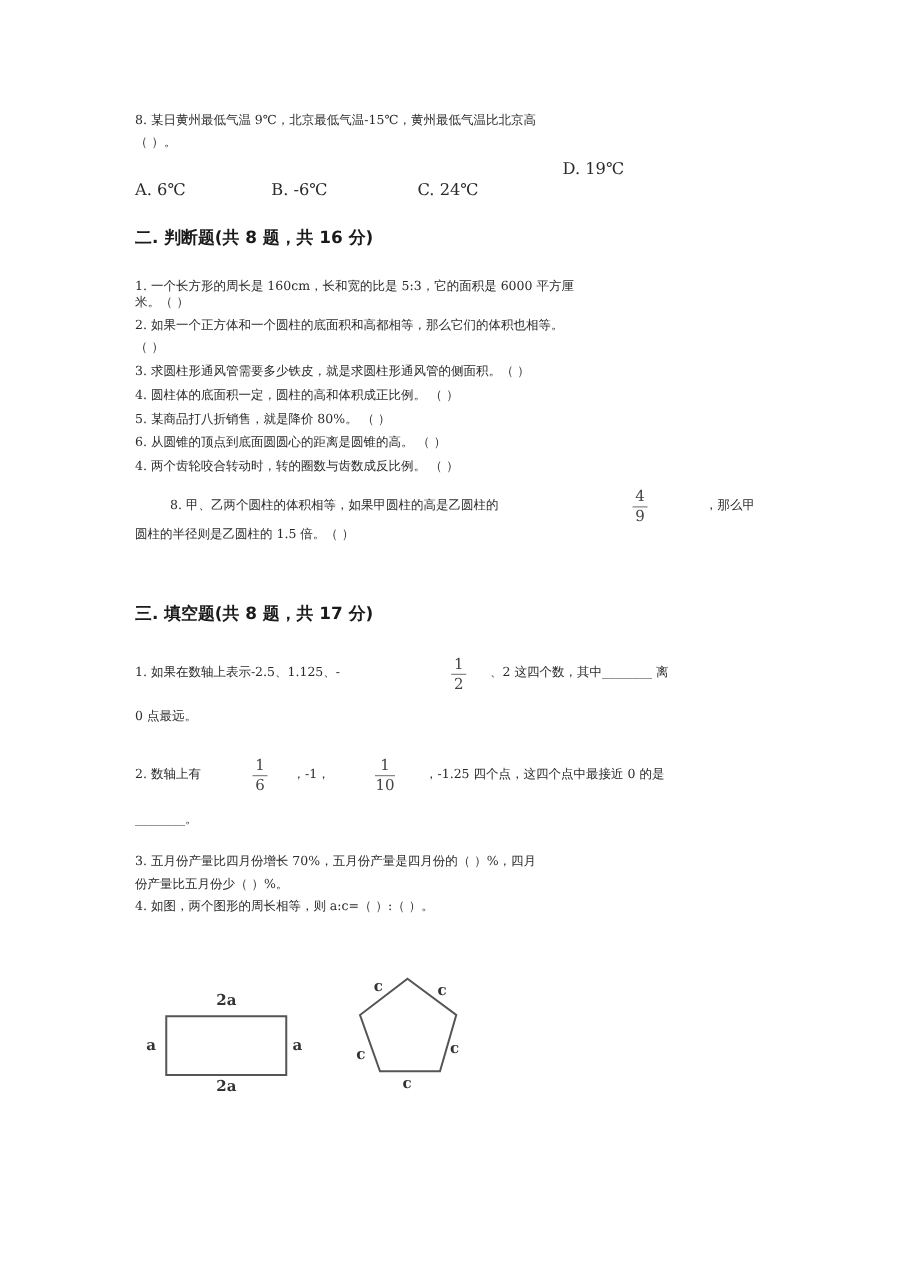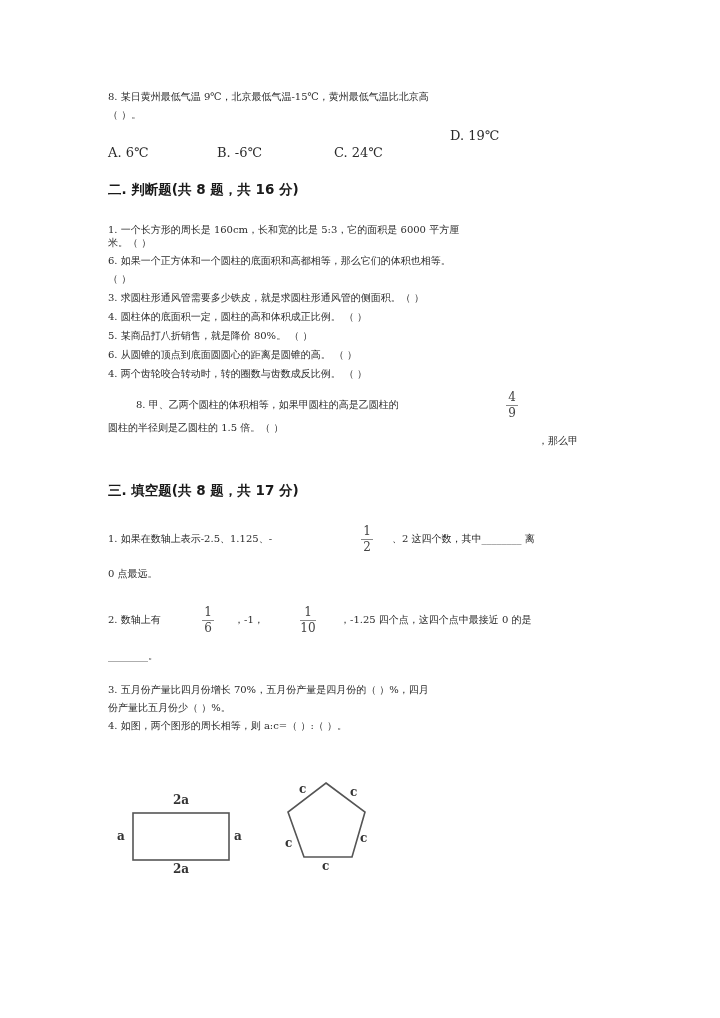--- a/index.html
+++ b/index.html
@@ -20,35 +20,35 @@
 
 <div class="opt" style="left:108px; top:145px;">A. 6℃</div>
 <div class="opt" style="left:217px; top:145px;">B. -6℃</div>
 <div class="opt" style="left:334px; top:145px;">C. 24℃</div>
 <div class="opt" style="left:450px; top:128px;">D. 19℃</div>
 
 <div class="heading" style="top:181px;">二. 判断题(共 8 题，共 16 分)</div>
 
 <div class="line" style="top:222px;">1. 一个长方形的周长是 160cm，长和宽的比是 5:3，它的面积是 6000 平方厘</div>
 <div class="line" style="top:235px;">米。（      ）</div>
-<div class="line" style="top:253px;">6. 如果一个正方体和一个圆柱的底面积和高都相等，那么它们的体积也相等。</div>
+<div class="line" style="top:253px;">2. 如果一个正方体和一个圆柱的底面积和高都相等，那么它们的体积也相等。</div>
 <div class="line" style="top:271px;">（      ）</div>
 <div class="line" style="top:290px;">3. 求圆柱形通风管需要多少铁皮，就是求圆柱形通风管的侧面积。（        ）</div>
 <div class="line" style="top:309px;">4. 圆柱体的底面积一定，圆柱的高和体积成正比例。          （        ）</div>
 <div class="line" style="top:328px;text-align:center;">5. 某商品打八折销售，就是降价 80%。          （        ）</div>
 <div class="line" style="top:347px;">6. 从圆锥的顶点到底面圆圆心的距离是圆锥的高。          （      ）</div>
 <div class="line" style="top:366px;">4. 两个齿轮咬合转动时，转的圈数与齿数成反比例。          （        ）</div>
 
 <div class="line" style="top:397px;margin-left:28px;">8. 甲、乙两个圆柱的体积相等，如果甲圆柱的高是乙圆柱的</div>
 <div class="frac" style="left:506px; top:391px;">
   <span>4</span>
   <span class="bar"></span>
   <span>9</span>
 </div>
-<div class="line" style="left:538px; top:397px;margin-top:36px;">，那么甲</div>
+<div class="line" style="left:564px; top:397px;">，那么甲</div>
 <div class="line" style="top:420px;">圆柱的半径则是乙圆柱的 1.5 倍。（        ）</div>
 
 <div class="heading" style="top:482px;">三. 填空题(共 8 题，共 17 分)</div>
 
 <div class="line" style="top:531px;">1. 如果在数轴上表示-2.5、1.125、-</div>
 <div class="frac" style="left:361px; top:525px;">
   <span>1</span>
   <span class="bar"></span>
   <span>2</span>
 </div>

